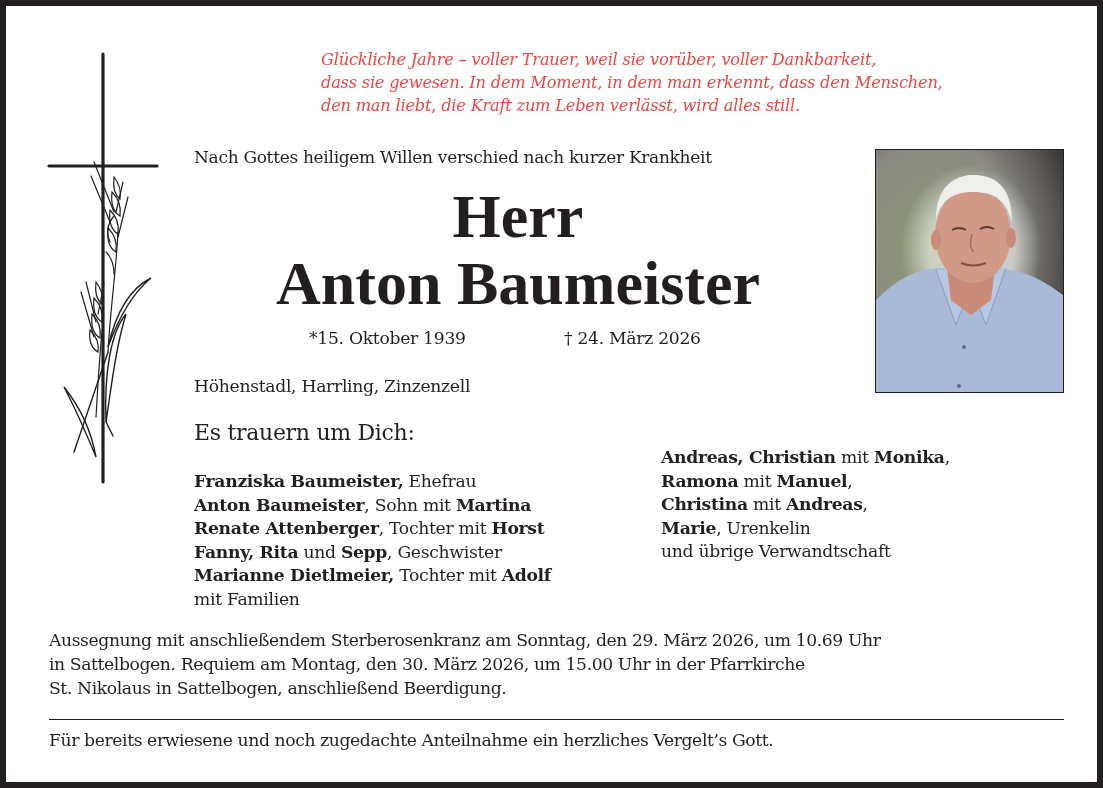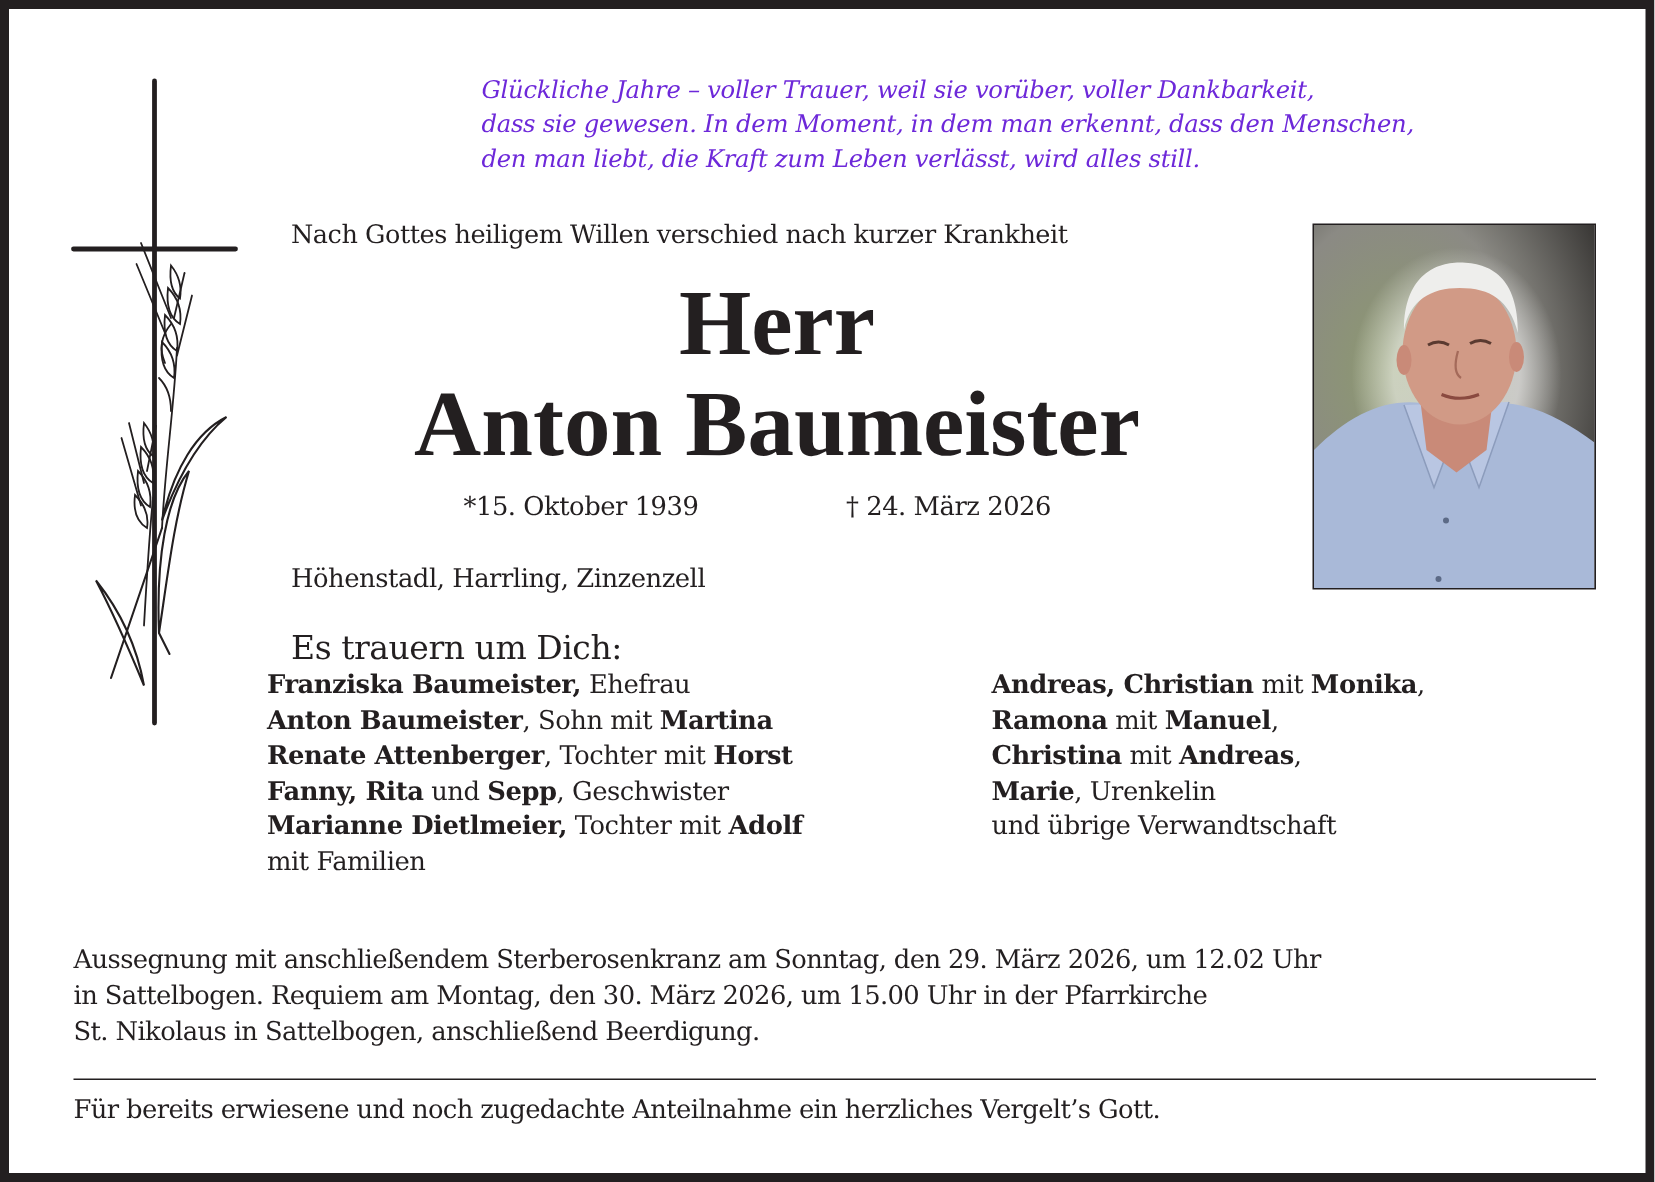--- a/index.html
+++ b/index.html
@@ -6,40 +6,40 @@
     body { width: 1103px; height: 788px; overflow: hidden; position: relative; }
     .frame {
       position: absolute; left: 0; top: 0; width: 1103px; height: 788px;
       box-sizing: border-box; border: 6px solid #231f20; background: #fff;
     }
     .serif { font-family: "DejaVu Serif", "Liberation Serif", serif; color: #231f20; }
     .abs { position: absolute; }
     .motto {
       left: 315px; top: 42px; width: 760px;
       font-family: "DejaVu Serif", serif; font-style: italic;
-      font-size: 16.2px; line-height: 23px; color: #6d28d9; letter-spacing: -0.2px;
+      font-size: 16.2px; line-height: 23px; color: #ef4444; letter-spacing: -0.2px;
     }
     .motto div { white-space: nowrap; }
     .intro {
       left: 188px; top: 139px; font-size: 17px; line-height: 24px; white-space: nowrap; letter-spacing: -0.3px;
     }
     .title {
       left: 188px; width: 648px; text-align: center;
       font-family: "Liberation Serif", serif; font-weight: bold; color: #231f20;
       font-size: 62px; line-height: 64px;
     }
     .title.herr { top: 178px; }
     .title.name { top: 245px; }
     .dates { top: 320px; font-size: 17.2px; line-height: 24px; white-space: nowrap; letter-spacing: -0.3px; }
     .dates.birth { left: 303px; }
     .dates.death { left: 558px; }
     .place { left: 188px; top: 368px; font-size: 17.2px; line-height: 24px; white-space: nowrap; letter-spacing: -0.3px; }
     .mourn-head { left: 188px; top: 415px; font-size: 22px; line-height: 24px; white-space: nowrap; letter-spacing: -0.3px; }
     .col { top: 440px; font-size: 17.2px; line-height: 23.5px; letter-spacing: -0.3px; }
-    .col.left { left: 172px; width: 460px; }
+    .col.left { left: 188px; width: 460px; margin-top: 24px; }
     .col.right { left: 655px; width: 420px; }
     .col .line { white-space: nowrap; }
     .b { font-weight: bold; }
     .service {
       left: 43px; top: 622px; width: 1030px; font-size: 17.2px; line-height: 24px; letter-spacing: -0.4px;
     }
     .service div { white-space: nowrap; }
     .rule { left: 43px; top: 713px; width: 1015px; height: 0; border-top: 1.5px solid #231f20; }
     .thanks { left: 43px; top: 722px; font-size: 17.2px; line-height: 24px; white-space: nowrap; letter-spacing: -0.4px; }
     .photo {
@@ -162,21 +162,21 @@
 
   <div class="abs serif col right">
     <div class="line"><span class="b">Andreas, Christian</span><span> mit </span><span class="b">Monika</span><span>,</span></div>
     <div class="line"><span class="b">Ramona</span><span> mit </span><span class="b">Manuel</span><span>,</span></div>
     <div class="line"><span class="b">Christina</span><span> mit </span><span class="b">Andreas</span><span>,</span></div>
     <div class="line"><span class="b">Marie</span><span>, Urenkelin</span></div>
     <div class="line"><span>und übrige Verwandtschaft</span></div>
   </div>
 
   <div class="abs serif service">
-    <div>Aussegnung mit anschließendem Sterberosenkranz am Sonntag, den 29. März 2026, um 12.02 Uhr</div>
+    <div>Aussegnung mit anschließendem Sterberosenkranz am Sonntag, den 29. März 2026, um 10.69 Uhr</div>
     <div>in Sattelbogen. Requiem am Montag, den 30. März 2026, um 15.00 Uhr in der Pfarrkirche</div>
     <div>St. Nikolaus in Sattelbogen, anschließend Beerdigung.</div>
   </div>
 
   <div class="abs rule"></div>
 
   <div class="abs serif thanks">Für bereits erwiesene und noch zugedachte Anteilnahme ein herzliches Vergelt’s Gott.</div>
 </div>
 
 </body></html>

